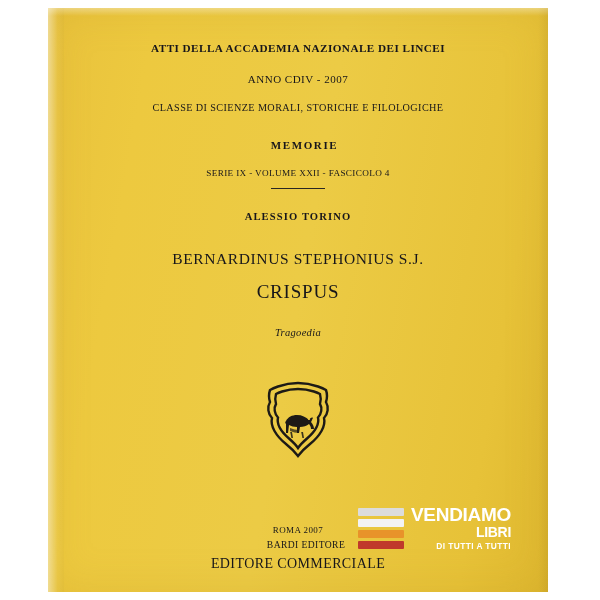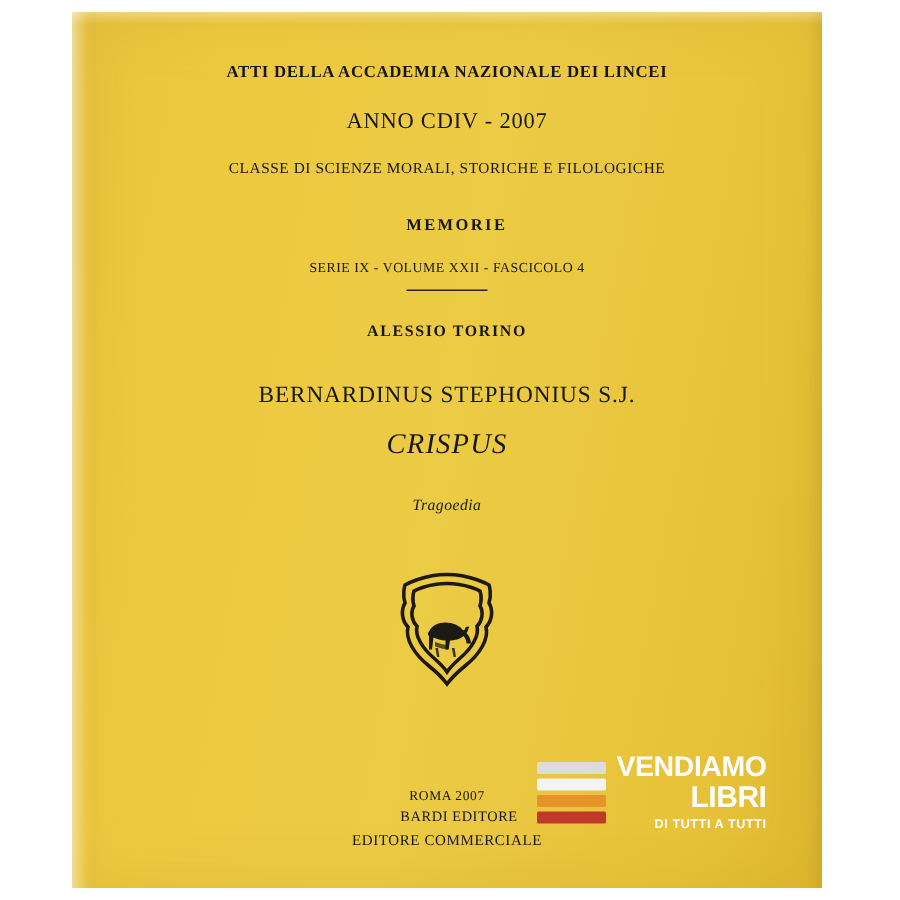--- a/index.html
+++ b/index.html
@@ -65,21 +65,21 @@
     color: #17161a;
   }
 
   .t-series {
     font-size: 11.2px;
     font-weight: bold;
     letter-spacing: 0.45px;
     margin-bottom: 19px;
   }
   .t-anno {
-    font-size: 15px;
+    font-size: 11px;
     letter-spacing: 0.5px;
     margin-bottom: 17px;
   }
   .t-classe {
     font-size: 10.2px;
     letter-spacing: 0.4px;
     margin-bottom: 26px;
   }
   .t-memorie {
     font-size: 11px;
@@ -106,21 +106,20 @@
     margin-bottom: 28px;
     text-align: center;
   }
   .t-title {
     font-size: 15.5px;
     letter-spacing: 0.6px;
     margin-bottom: 13px;
   }
   .t-crispus {
     font-size: 19px;
-    font-style: italic;
     letter-spacing: 0.8px;
     margin-bottom: 24px;
   }
   .t-genre {
     font-size: 10.5px;
     font-style: italic;
     letter-spacing: 0.3px;
   }
 
   
@@ -137,21 +136,21 @@
     position: absolute;
     left: 0;
     right: 0;
     top: 516px;
     text-align: center;
     color: #17161a;
     line-height: 1.55;
   }
   .imprint .l1 { font-size: 9px; letter-spacing: 0.4px; }
   .imprint .l2 { font-size: 9.6px; letter-spacing: 0.4px; padding-left: 16px; }
-  .imprint .l3 { font-size: 10px; letter-spacing: 0.4px; }
+  .imprint .l3 { font-size: 14px; letter-spacing: 0.4px; }
 
   
   .watermark {
     position: absolute;
     right: 14px;
     bottom: 36px;
     width: 176px;
     height: 56px;
     display: flex;
     align-items: center;
@@ -176,21 +175,21 @@
     font-family: "Liberation Sans", sans-serif;
     align-items: flex-end;
   }
   .wm-vend {
     font-size: 19px;
     font-weight: bold;
     color: #ffffff;
     letter-spacing: -0.3px;
   }
   .wm-libri {
-    font-size: 20px;
+    font-size: 14px;
     font-weight: bold;
     color: #ffffff;
     letter-spacing: -0.3px;
   }
   .wm-tag {
     font-size: 8.4px;
     font-weight: bold;
     color: #ffffff;
     letter-spacing: 0.4px;
     margin-top: 3px;

